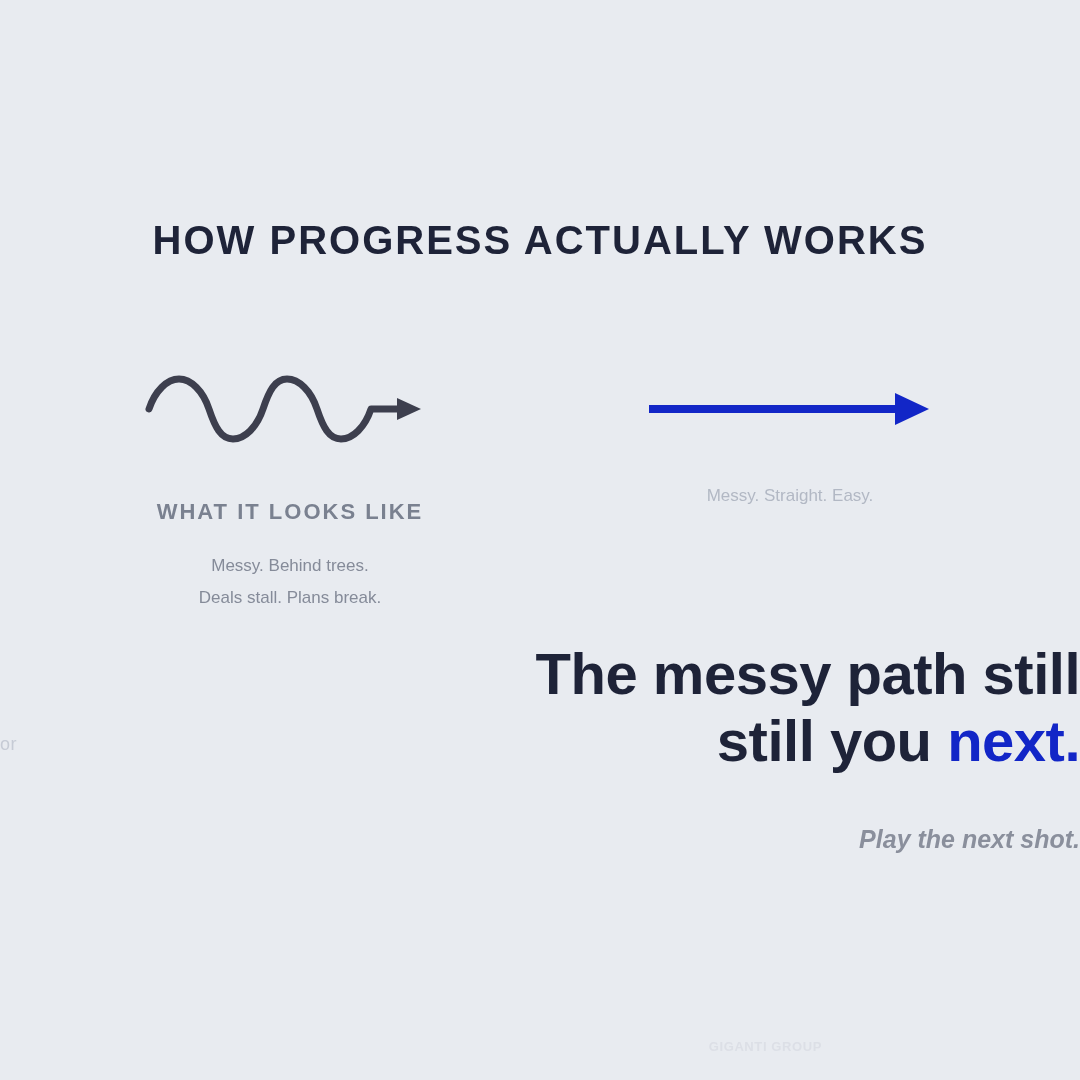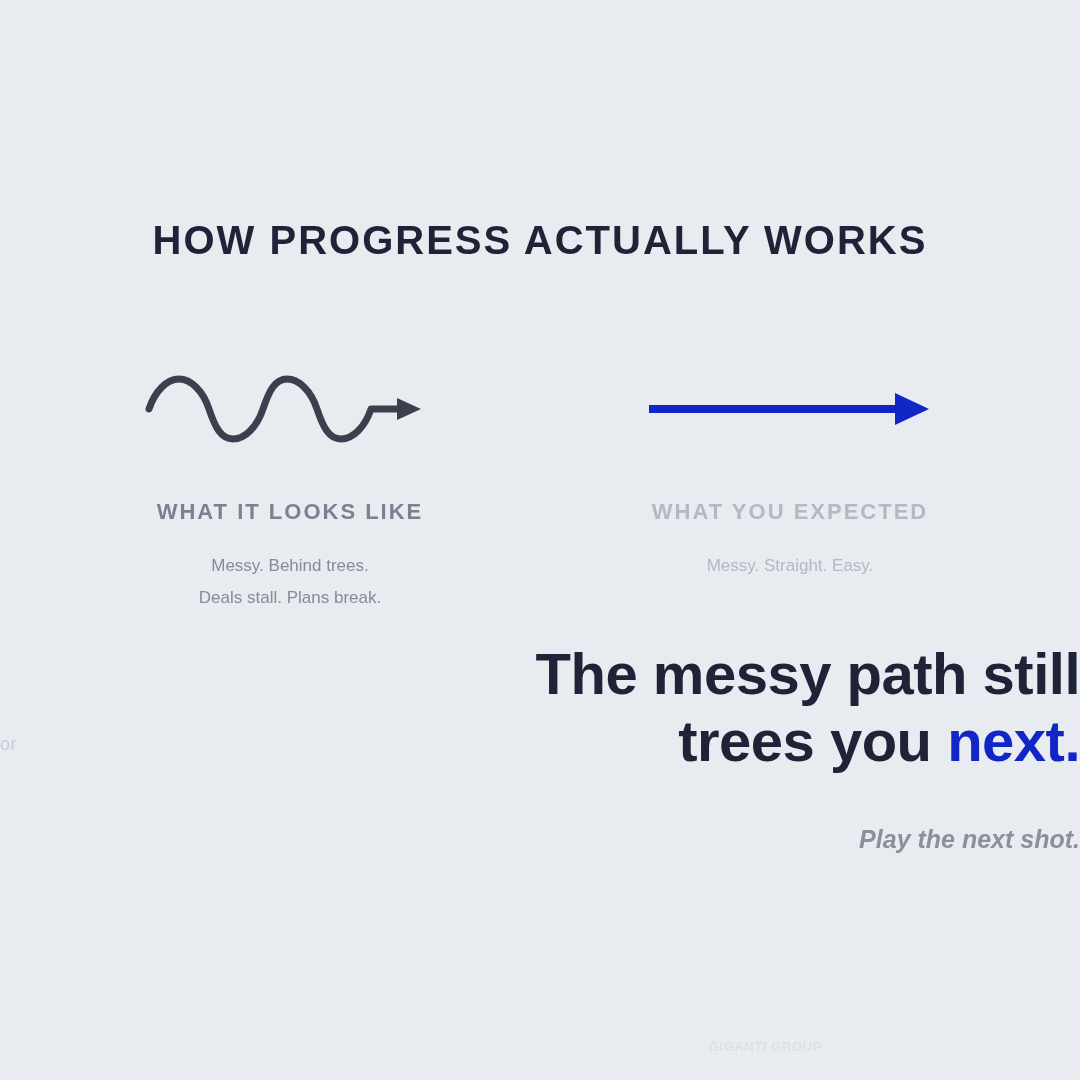--- a/index.html
+++ b/index.html
@@ -167,30 +167,29 @@
 
     <div class="or">or</div>
 
     <div class="col col-right">
       <div class="graphic">
         <svg width="290" height="80" viewBox="0 0 290 80" aria-hidden="true">
           <line x1="4" y1="40" x2="258" y2="40" stroke="#1226c7" stroke-width="8"></line>
           <path d="M250 24 L 284 40 L 250 56 Z" fill="#1226c7"></path>
         </svg>
       </div>
-      <div class="col-label label-light">WHAT YOU EXPECTED</div>
       <div class="col-sub sub-light">
         <div>Messy. Straight. Easy.</div>
       </div>
     </div>
 
   </div>
 
   <div class="headline">
     <div>The messy path still</div>
-    <div><span>trees you </span><span class="accent">next.</span></div>
+    <div><span>still you </span><span class="accent">next.</span></div>
   </div>
 
   <div class="tagline">Play the next shot.</div>
 
   <div class="watermark">GIGANTI GROUP</div>
 
 </div>
 
 </body></html>

